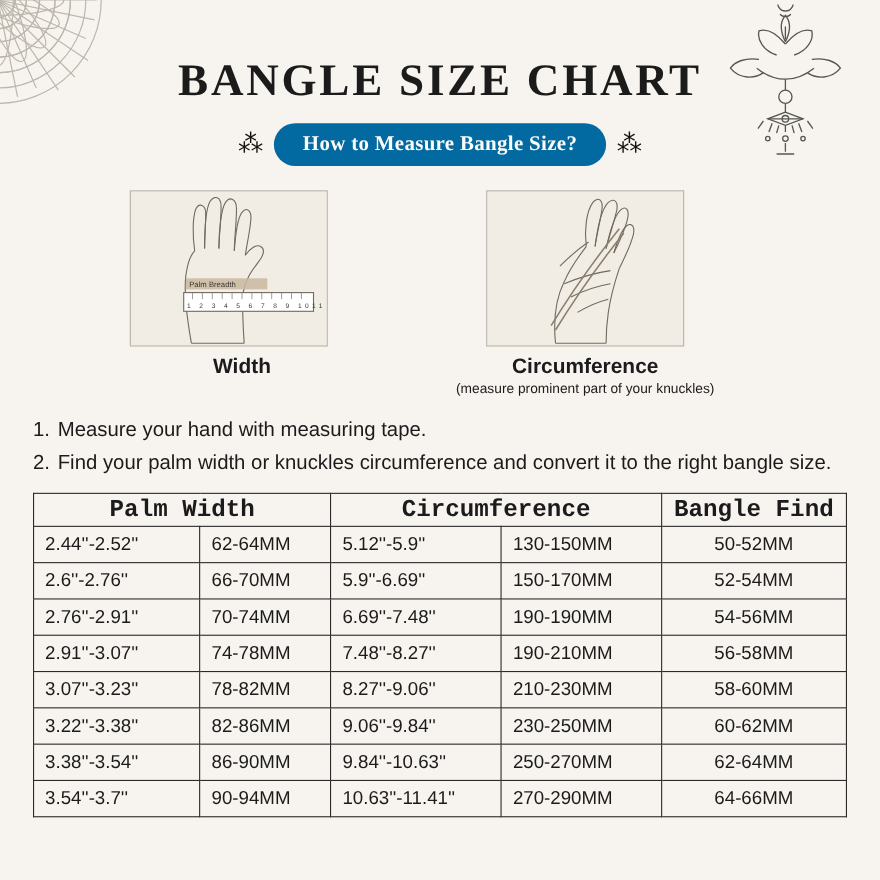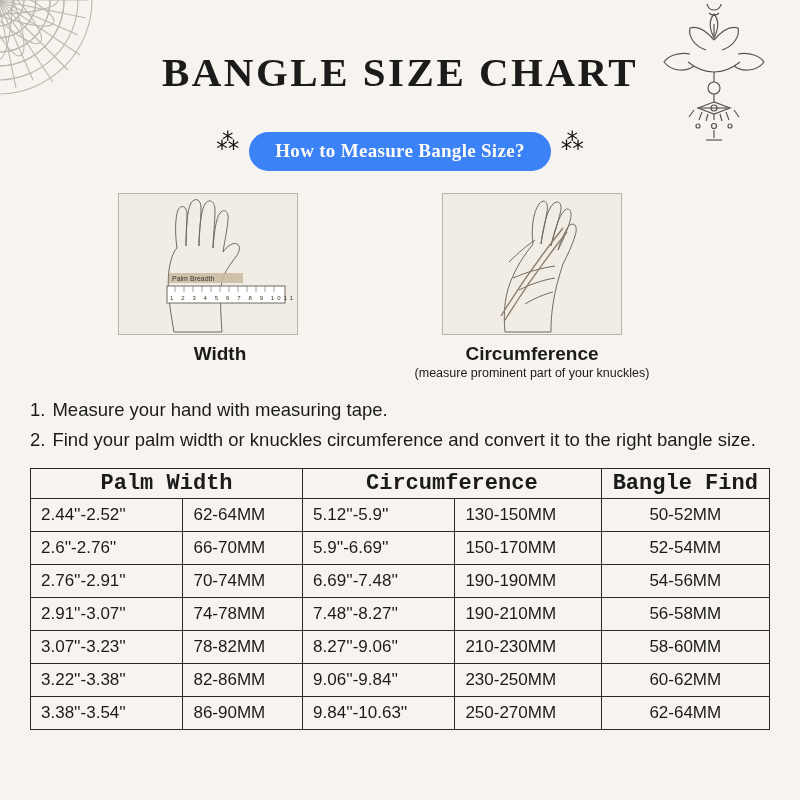--- a/index.html
+++ b/index.html
@@ -49,29 +49,28 @@
 
   
   .subtitle-row {
     display: flex;
     align-items: center;
     justify-content: center;
     gap: 10px;
     margin-top: 14px;
   }
   .pill {
-    background: #3b82f6;
+    background: #0369a1;
     color: #fdfcf8;
     border-radius: 22px;
     padding: 8px 26px 9px;
     font-family: "Liberation Serif", serif;
     font-size: 19px;
     font-weight: bold;
     letter-spacing: 0.3px;
-    margin-top: 20px;
   }
   .swirl {
     font-family: "DejaVu Sans", sans-serif;
     font-size: 23px;
     line-height: 1;
     color: #14120f;
   }
 
   
   .photos {
@@ -344,14 +343,21 @@
         <td class="col-d">230-250MM</td>
         <td class="col-e">60-62MM</td>
       </tr>
       <tr>
         <td class="col-a">3.38''-3.54''</td>
         <td class="col-b">86-90MM</td>
         <td class="col-c">9.84''-10.63''</td>
         <td class="col-d">250-270MM</td>
         <td class="col-e">62-64MM</td>
       </tr>
+      <tr>
+        <td class="col-a">3.54''-3.7''</td>
+        <td class="col-b">90-94MM</td>
+        <td class="col-c">10.63''-11.41''</td>
+        <td class="col-d">270-290MM</td>
+        <td class="col-e">64-66MM</td>
+      </tr>
     </tbody>
 </table>
 
 </body></html>

